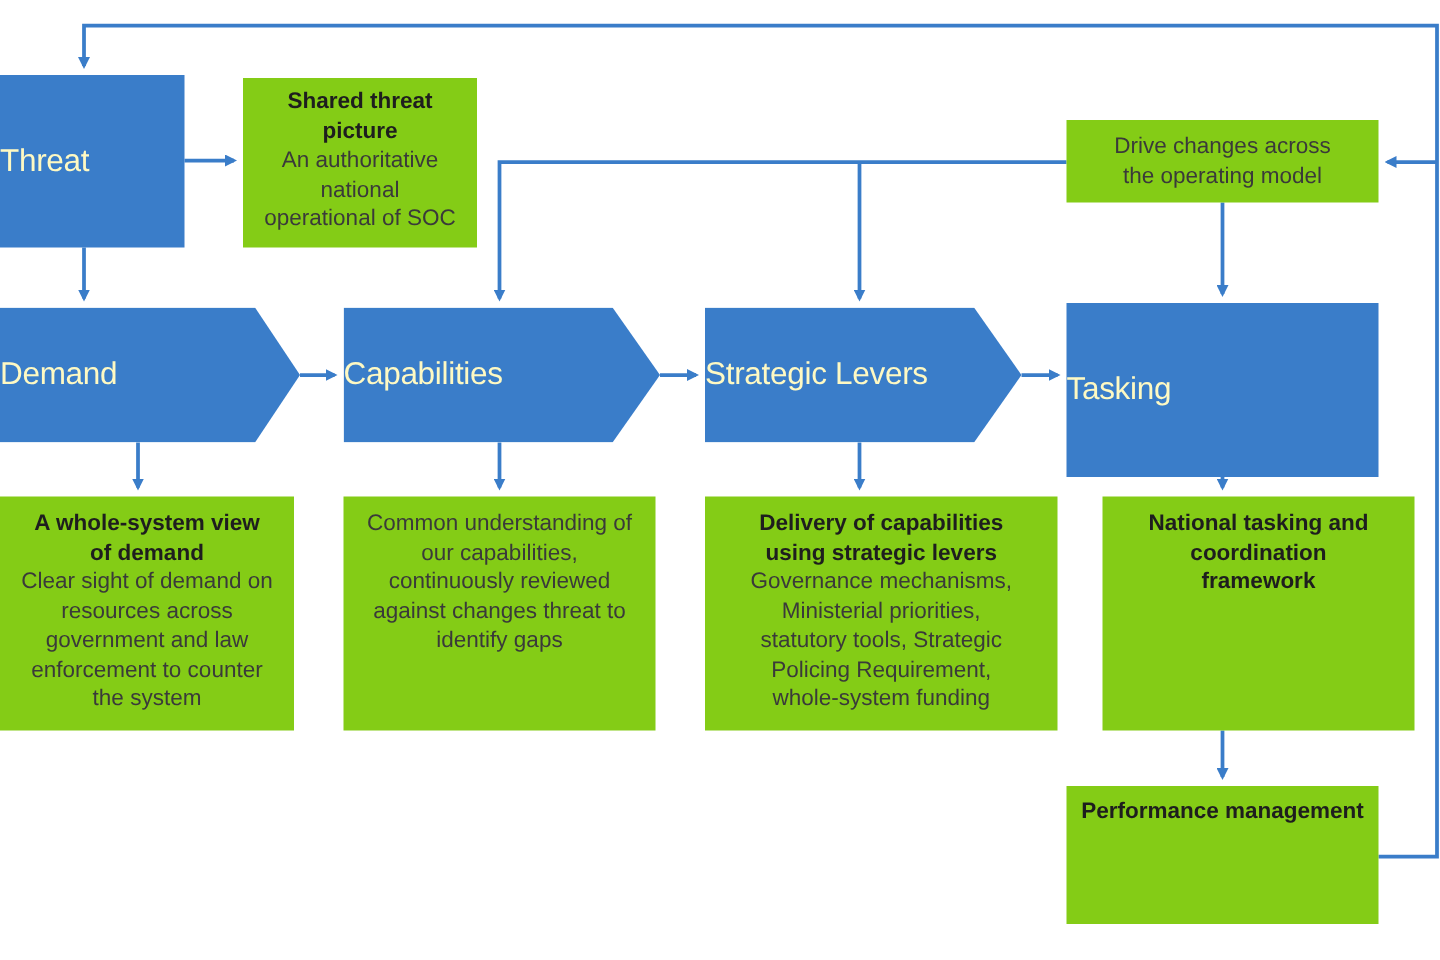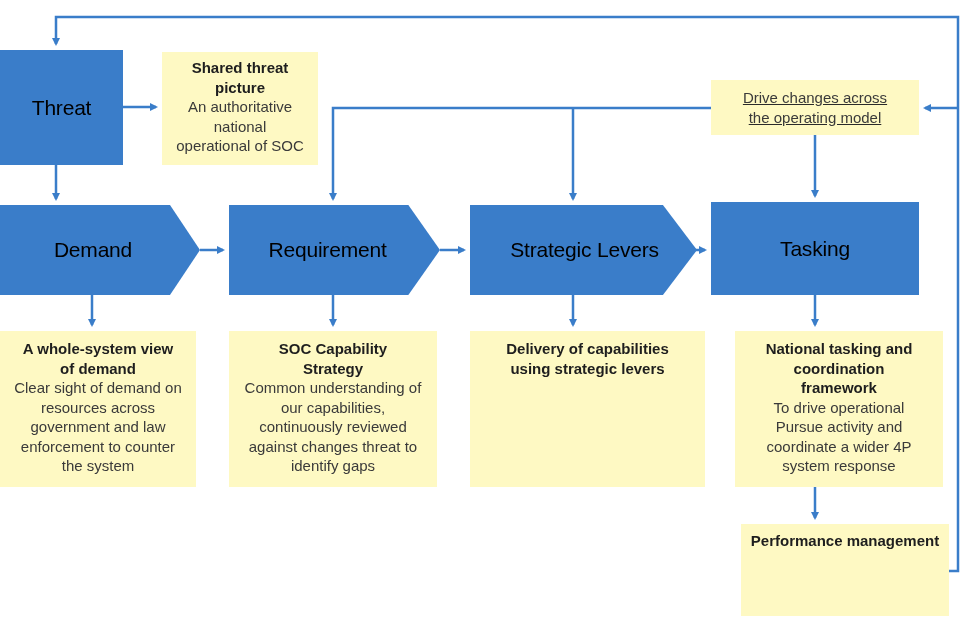--- a/index.html
+++ b/index.html
@@ -1,24 +1,24 @@
 <!DOCTYPE html>
 <html><head>
 <meta charset="utf-8">
 <style>
   html, body { margin: 0; padding: 0; background: #ffffff; }
   body { width: 960px; height: 640px; position: relative; overflow: hidden;
          font-family: "Liberation Sans", "DejaVu Sans", sans-serif; }
   svg.connectors { position: absolute; left: 0; top: 0; width: 960px; height: 640px; }
-  .blue-box { position: absolute; background: #3a7dc9; color: #000000;
-              display: flex; align-items: center; justify-content: center;
+  .blue-box { position: absolute; background: #3a7dc9; color: #fef9c3;
+              display: flex; align-items: center; 
               font-size: 21px; letter-spacing: -0.2px; }
   .chevron { clip-path: polygon(0 0, 85% 0, 100% 50%, 85% 100%, 0 100%); }
   .chevron span { margin-right: 14px; }
-  .grey-box { position: absolute; background: #fef9c3; color: #2a2a2a;
+  .grey-box { position: absolute; background: #84cc16; color: #2a2a2a;
               text-align: center; font-size: 15px; line-height: 19.5px;
               box-sizing: border-box; padding-top: 8px; }
   .grey-box .title { font-weight: bold; color: #1e1e1e; display: block; }
   .grey-box .body { display: block; color: #3a3a3a; }
   .pre { white-space: pre-line; }
 </style>
 </head>
 <body>
 
 <svg class="connectors" viewBox="0 0 960 640">
@@ -55,74 +55,73 @@
 
 <div class="blue-box" style="left:0; top:50px; width:123px; height:115px;">
   <span>Threat</span>
 </div>
 
 <div class="blue-box chevron" style="left:0; top:205px; width:200px; height:90px;">
   <span>Demand</span>
 </div>
 
 <div class="blue-box chevron" style="left:229px; top:205px; width:211px; height:90px;">
-  <span>Requirement</span>
+  <span>Capabilities</span>
 </div>
 
-<div class="blue-box chevron" style="left:470px; top:205px; width:211px; height:90px;padding-left:16px;">
+<div class="blue-box chevron" style="left:470px; top:205px; width:211px; height:90px;">
   <span>Strategic Levers</span>
 </div>
 
-<div class="blue-box" style="left:711px; top:202px; width:208px; height:93px;">
+<div class="blue-box" style="left:711px; top:202px; width:208px; height:116px;">
   <span>Tasking</span>
 </div>
 
 <div class="grey-box" style="left:162px; top:52px; width:156px; height:113px; padding-top:6px;">
   <span class="title pre">Shared threat
 picture</span>
   <span class="body pre">An authoritative
 national
 operational of SOC</span>
 </div>
 
-<div class="grey-box" style="left:711px; top:80px; width:208px; height:55px; padding-top:8px;text-decoration:underline;">
+<div class="grey-box" style="left:711px; top:80px; width:208px; height:55px; padding-top:8px;">
   <span class="body pre">Drive changes across
 the operating model</span>
 </div>
 
 <div class="grey-box" style="left:0; top:331px; width:196px; height:156px;">
   <span class="title pre">A whole-system view
 of demand</span>
   <span class="body pre">Clear sight of demand on
 resources across
 government and law
 enforcement to counter
 the system</span>
 </div>
 
 <div class="grey-box" style="left:229px; top:331px; width:208px; height:156px;">
-  <span class="title pre">SOC Capability
-Strategy</span>
   <span class="body pre">Common understanding of
 our capabilities,
 continuously reviewed
 against changes threat to
 identify gaps</span>
 </div>
 
 <div class="grey-box" style="left:470px; top:331px; width:235px; height:156px;">
   <span class="title pre">Delivery of capabilities
 using strategic levers</span>
+  <span class="body pre">Governance mechanisms,
+Ministerial priorities,
+statutory tools, Strategic
+Policing Requirement,
+whole-system funding</span>
 </div>
 
 <div class="grey-box" style="left:711px; top:331px; width:208px; height:156px;margin-left:24px;">
   <span class="title pre">National tasking and
 coordination
 framework</span>
-  <span class="body pre">To drive operational
-Pursue activity and
-coordinate a wider 4P
-system response</span>
 </div>
 
-<div class="grey-box" style="left:711px; top:524px; width:208px; height:92px; padding-top:7px;margin-left:30px;">
+<div class="grey-box" style="left:711px; top:524px; width:208px; height:92px; padding-top:7px;">
   <span class="title pre">Performance management</span>
 </div>
 
 </body></html>

